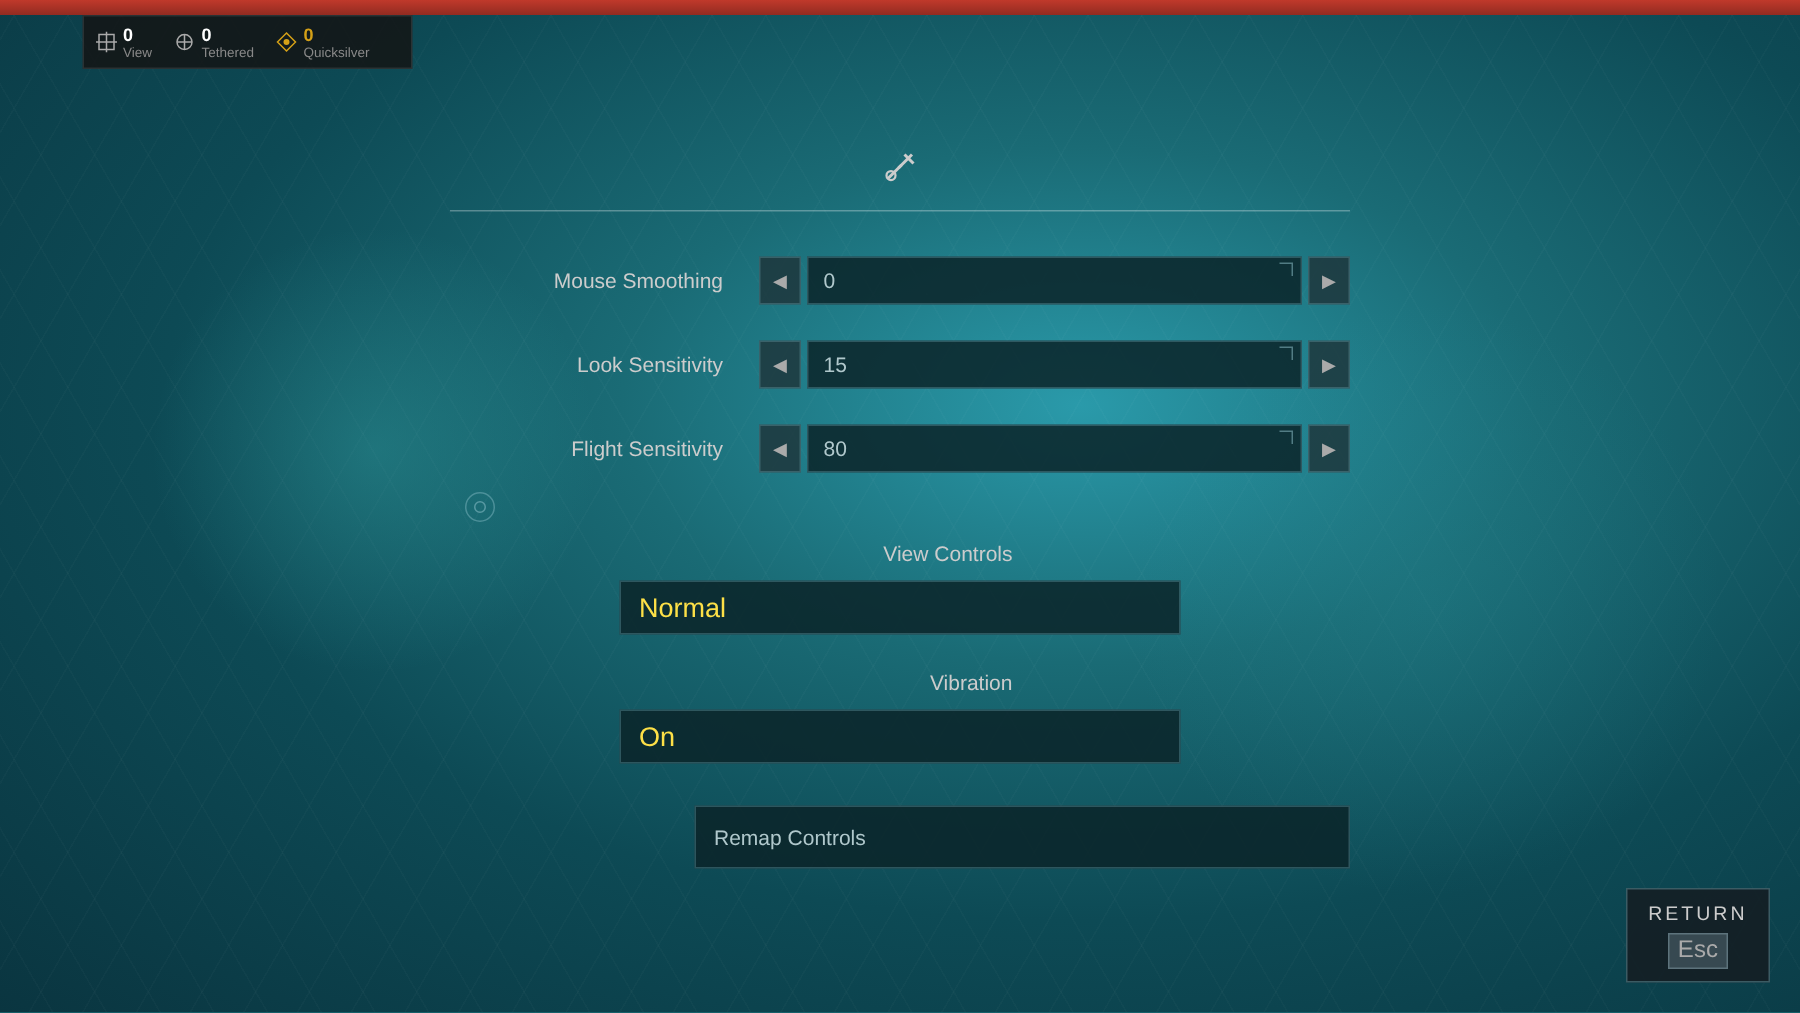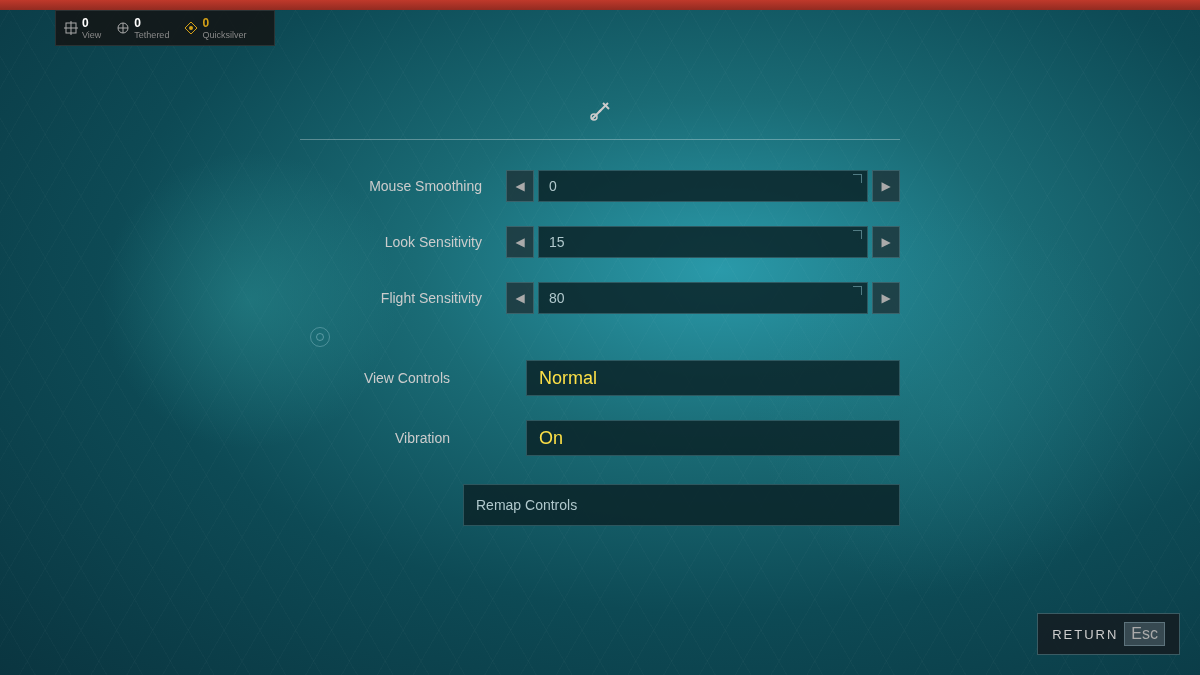--- a/index.html
+++ b/index.html
@@ -252,22 +252,23 @@
 
     .slider-value {
       color: #b0c8cc;
       font-size: 14px;
     }
 
     
     .dropdown-row {
       display: flex;
       align-items: center;
-      justify-content: space-between;
+      justify-content: center;
       gap: 10px;
+      flex-direction: column;
     }
 
     .dropdown-box {
       width: 374px;
       height: 36px;
       background: rgba(10,35,40,0.85);
       border: 1px solid rgba(80,130,140,0.5);
       display: flex;
       align-items: center;
       padding: 0 12px;
@@ -336,20 +337,21 @@
       bottom: 20px;
       right: 20px;
       display: flex;
       align-items: center;
       gap: 6px;
       background: rgba(20,30,35,0.9);
       border: 1px solid rgba(100,150,160,0.5);
       padding: 8px 14px;
       z-index: 10;
       cursor: pointer;
+      flex-direction: column;
     }
 
     .return-label {
       color: #ccc;
       font-size: 13px;
       letter-spacing: 2px;
       text-transform: uppercase;
     }
 
     .return-key {

